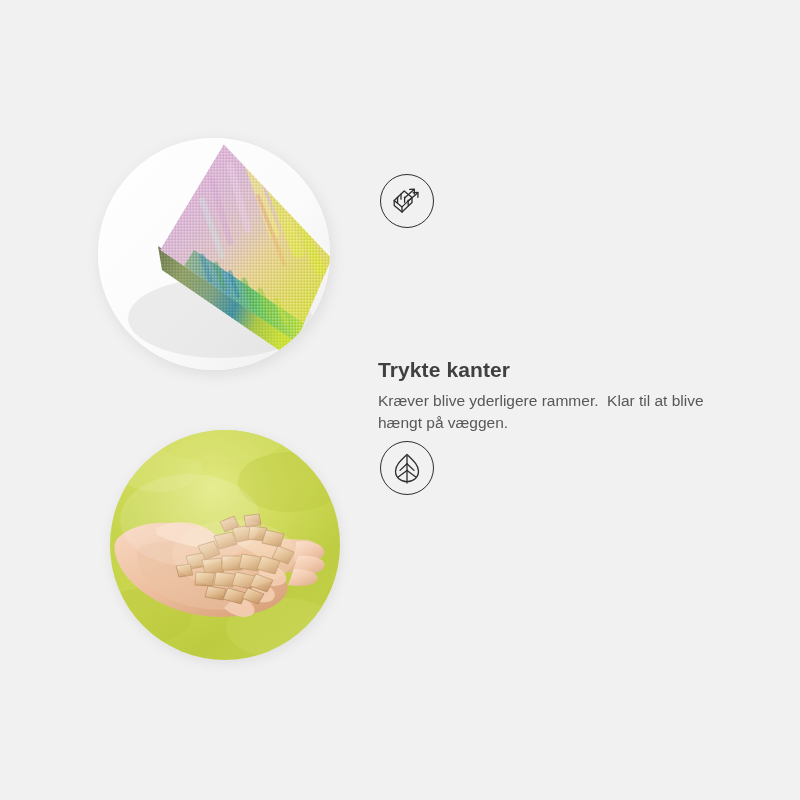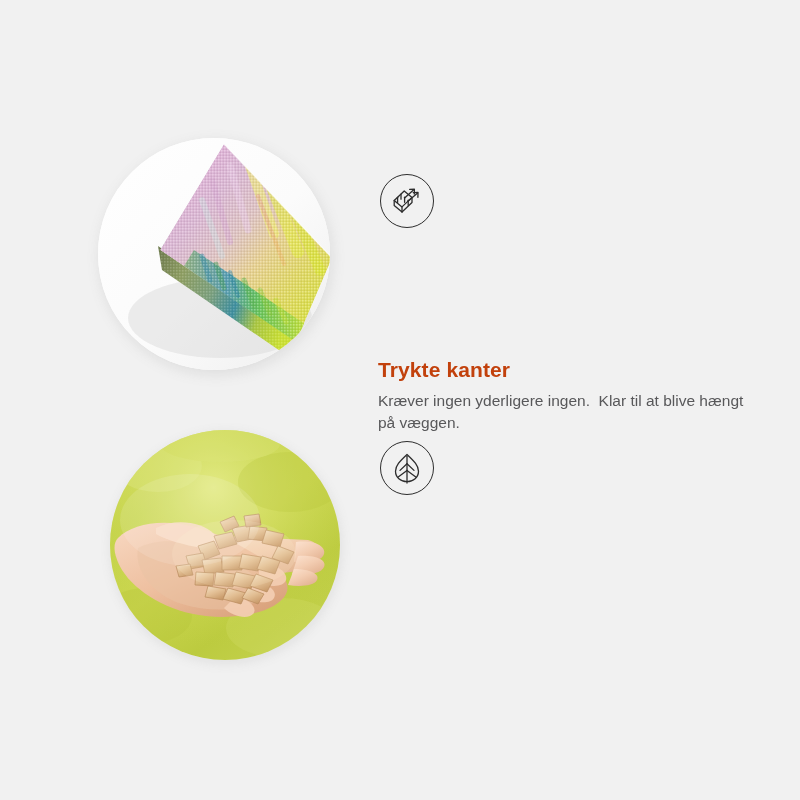--- a/index.html
+++ b/index.html
@@ -73,21 +73,21 @@
   #icon-eco-leaf      { left: 380px; top: 31px; }
 
   .icon-circle svg { display: block; }
 
   
   .feature-title {
     position: absolute;
     left: 378px;
     font-size: 21px;
     font-weight: bold;
-    color: #c2410c;
+    color: #404040;
     letter-spacing: 0.1px;
     white-space: nowrap;
   }
   #title-printed-edges { top: 238px; }
 
   .feature-desc {
     position: absolute;
     left: 378px;
     width: 370px;
     font-size: 15.5px;
@@ -200,21 +200,21 @@
 
         <path d="M14.6 13.9 L24.0 5.6"></path>
         <path d="M19.6 5.3 L24.4 5.2 L24.3 10.0"></path>
         <path d="M18.0 17.3 L27.6 9.0"></path>
         <path d="M23.2 8.6 L28.0 8.5 L27.9 13.3"></path>
       </svg>
     </div>
 
     <span class="feature-title" id="title-printed-edges">Trykte kanter</span>
 
-    <p class="feature-desc" id="desc-printed-edges">Kræver ingen yderligere ingen.  Klar til at blive hængt på væggen.</p>
+    <p class="feature-desc" id="desc-printed-edges">Kræver blive yderligere rammer.  Klar til at blive hængt på væggen.</p>
   </section>
 
   <section class="feature" id="feature-eco">
 
     <div class="photo-circle" id="photo-eco-hands">
       <svg viewBox="0 0 230 230" preserveAspectRatio="xMidYMid slice" aria-hidden="true">
         <defs>
           <linearGradient id="meadow" x1="0.1" y1="0" x2="0.85" y2="1">
             <stop offset="0%" stop-color="#cfd853"></stop>
             <stop offset="25%" stop-color="#c3d247"></stop>

